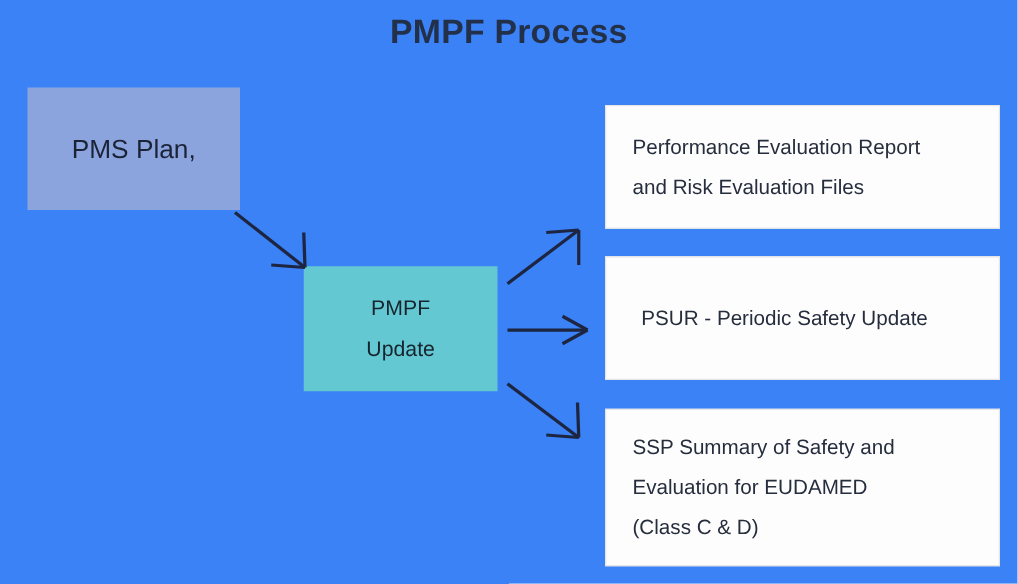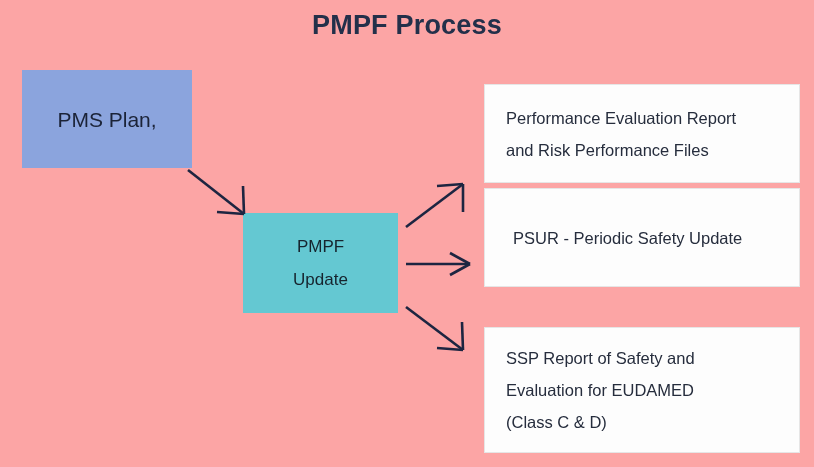--- a/index.html
+++ b/index.html
@@ -4,21 +4,21 @@
 <style>
   html, body {
     margin: 0;
     padding: 0;
     background: #ffffff;
   }
   #canvas {
     position: relative;
     width: 814px;
     height: 467px;
-    background: #fca5a5;
+    background: #3b82f6;
     overflow: hidden;
     font-family: "Liberation Sans", sans-serif;
   }
 
   
   #diagram-title {
     position: absolute;
     left: 0;
     top: 10px;
     width: 814px;
@@ -76,21 +76,21 @@
     box-sizing: border-box;
     display: flex;
     flex-direction: column;
     justify-content: center;
     padding: 0 21px;
     color: #262d3d;
     font-size: 16.5px;
     line-height: 32px;
   }
   #output-node-1 { top: 84px;  height: 99px; }
-  #output-node-2 { top: 188px; height: 99px; padding-left: 28px; }
+  #output-node-2 { top: 205px; height: 99px; padding-left: 28px; }
   #output-node-3 { top: 327px; height: 126px; }
 
   
   .arrow-svg {
     position: absolute;
     overflow: visible;
     pointer-events: none;
   }
   .arrow-svg path,
   .arrow-svg line {
@@ -116,29 +116,29 @@
     <span>PMS Plan,</span>
   </div>
 
   <div id="process-node" class="node">
     <span>PMPF</span>
     <span>Update</span>
   </div>
 
   <div id="output-node-1" class="output-node">
     <span>Performance Evaluation Report</span>
-    <span>and Risk Performance Files</span>
+    <span>and Risk Evaluation Files</span>
   </div>
 
   <div id="output-node-2" class="output-node">
     <span>PSUR - Periodic Safety Update</span>
   </div>
 
   <div id="output-node-3" class="output-node">
-    <span>SSP Report of Safety and</span>
+    <span>SSP Summary of Safety and</span>
     <span>Evaluation for EUDAMED</span>
     <span>(Class C &amp; D)</span>
   </div>
 
   <svg id="arrow-plan-to-report" class="arrow-svg" viewBox="0 0 74 56">
     <path d="M2 4 L58 48"></path>
     <path d="M58 48 L31 46"></path>
     <path d="M58 48 L57 20"></path>
   </svg>
 

